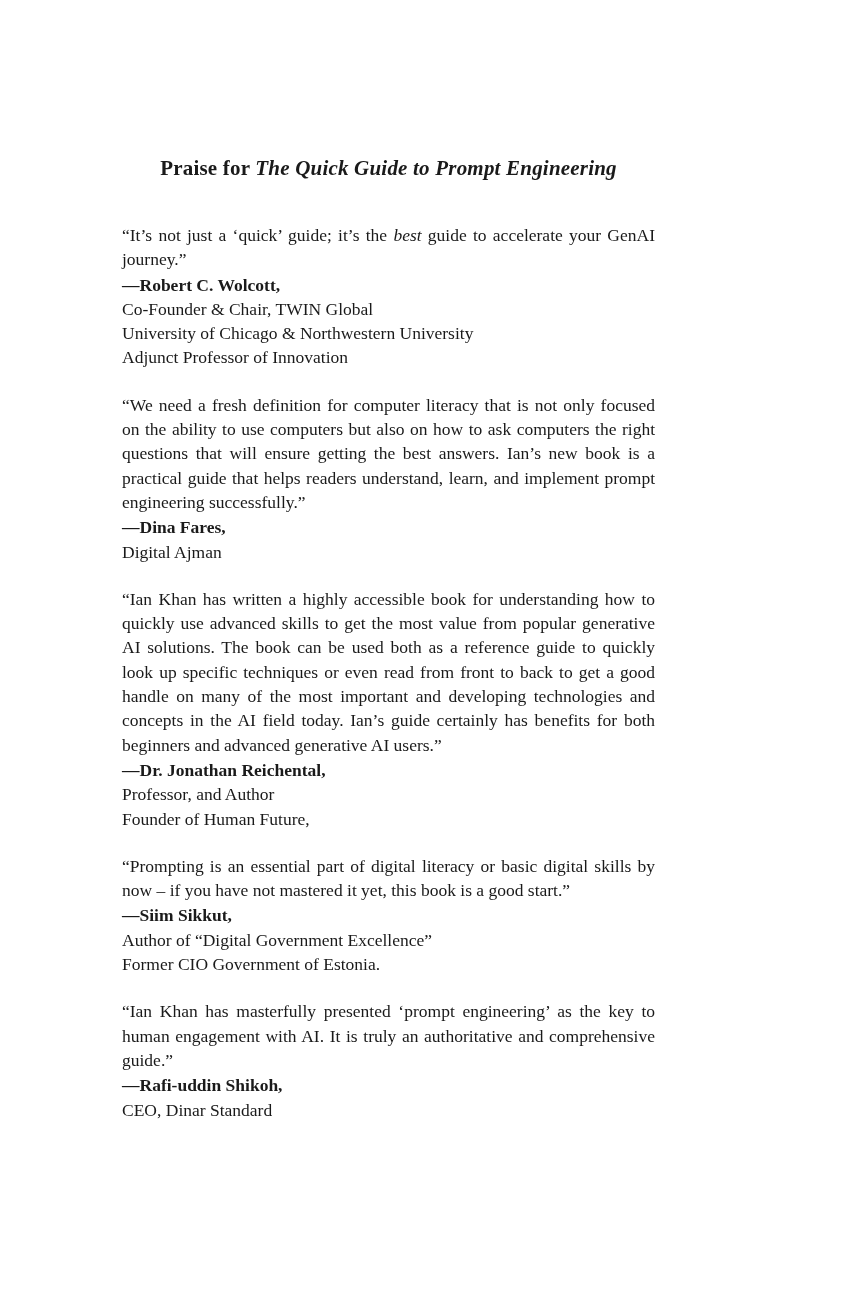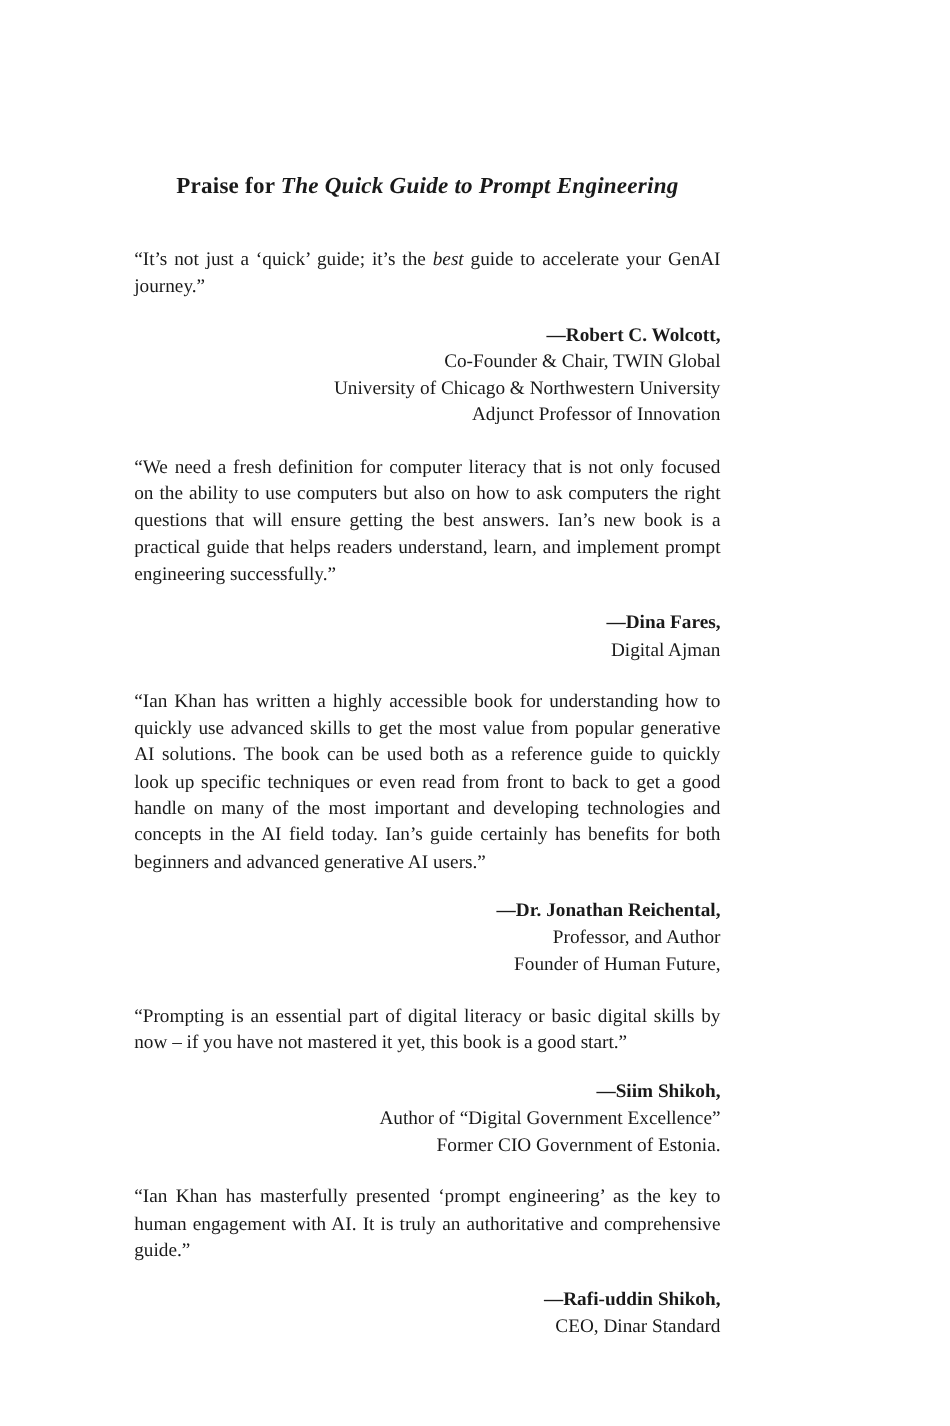--- a/index.html
+++ b/index.html
@@ -40,24 +40,23 @@
   .quote {
     margin: 0;
     font-size: 17.5px;
     line-height: 24.3px;
     text-align: justify;
   }
   .quote em {
     font-style: italic;
   }
   .attribution {
-    text-align: right;
     font-size: 17.5px;
     line-height: 24.3px;
-    margin-top: 20px;
+    margin-top: 1px;
   }
   .attribution .author {
     font-weight: bold;
   }
 </style>
 </head>
 <body>
 
 <div class="page">
 
@@ -86,21 +85,21 @@
     <div class="attribution">
       <div class="author">—Dr. Jonathan Reichental,</div>
       <div class="credential">Professor, and Author</div>
       <div class="credential">Founder of Human Future,</div>
     </div>
   </section>
 
   <section class="praise">
     <p class="quote">“Prompting is an essential part of digital literacy or basic digital skills by now – if you have not mastered it yet, this book is a good start.”</p>
     <div class="attribution">
-      <div class="author">—Siim Shikoh,</div>
+      <div class="author">—Siim Sikkut,</div>
       <div class="credential">Author of “Digital Government Excellence”</div>
       <div class="credential">Former CIO Government of Estonia.</div>
     </div>
   </section>
 
   <section class="praise">
     <p class="quote">“Ian Khan has masterfully presented ‘prompt engineering’ as the key to human engagement with AI. It is truly an authoritative and comprehensive guide.”</p>
     <div class="attribution">
       <div class="author">—Rafi-uddin Shikoh,</div>
       <div class="credential">CEO, Dinar Standard</div>

